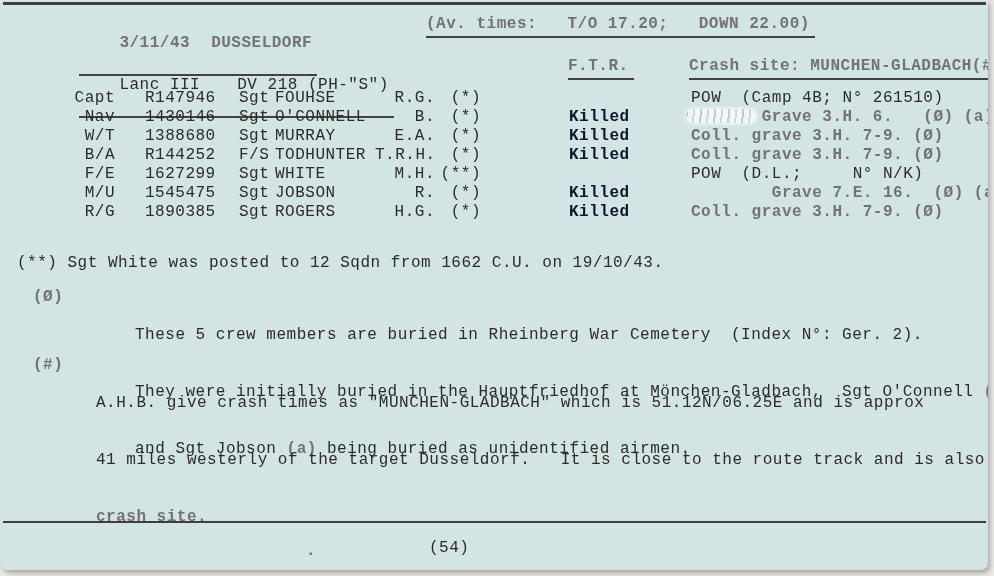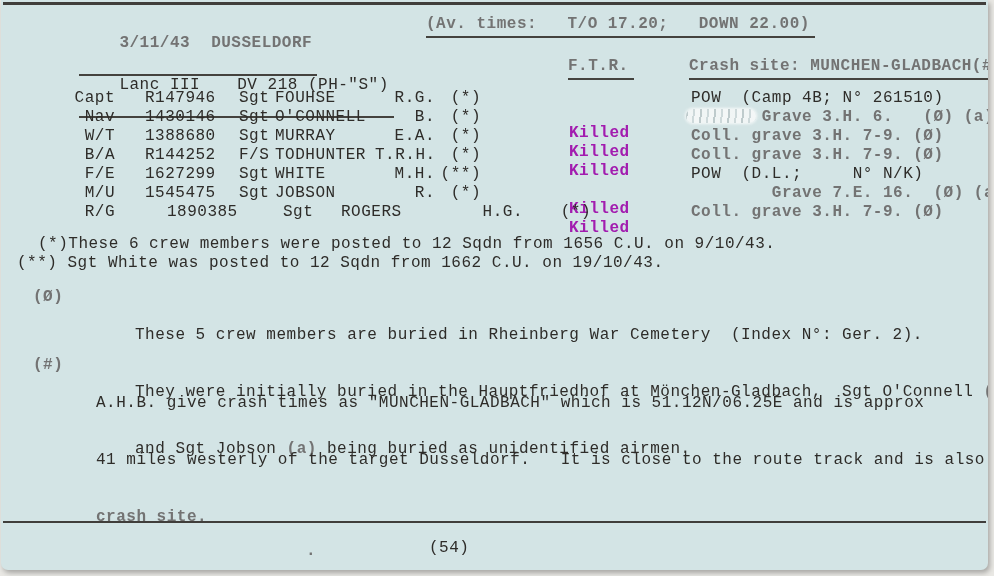--- a/index.html
+++ b/index.html
@@ -28,21 +28,21 @@
   .ul { border-bottom:2px solid #44423e; padding-bottom:2px; padding-right:5px; }
   .gap { display:inline-block; }
   .rule { position:absolute; background:#403e3b; }
   .crew-row { position:absolute; left:68px; display:flex; font-size:16px; line-height:19px; letter-spacing:0.5px; color:#2e2c29; white-space:pre; }
   .c-pos    { width:46px;  text-align:right; }
   .c-num    { width:74px;  margin-left:30px; }
   .c-rank   { width:36px;  margin-left:20px; }
   .c-name   { width:100px; }
   .c-init   { width:60px;  text-align:right; }
   .c-marker { width:46px;  text-align:right; }
-  .fate   { left:568px; font-weight:bold; color:#a21caf;margin-top:16px; }
+  .fate   { left:568px; font-weight:bold; color:#0f172a; }
   .detail { left:690px; }
   .whiteout {
     position:absolute; left:685px; width:70px; height:14px;
     background:
       repeating-linear-gradient(94deg,
         rgba(165,172,174,.45) 0 2px,
         rgba(242,246,246,.95) 2px 7px,
         rgba(200,206,208,.5) 7px 9px,
         rgba(245,248,248,.95) 9px 14px);
     border-radius:7px;
@@ -97,27 +97,26 @@
     <span class="c-pos">F/E</span><span class="c-num">1627299</span><span class="c-rank">Sgt</span><span class="c-name">WHITE</span><span class="c-init">M.H.</span><span class="c-marker">(**)</span>
   </div>
   <div class="t detail" style="top:165px;">POW  (D.L.;     N° N/K)</div>
 
   <div class="crew-row" style="top:184px;">
     <span class="c-pos">M/U</span><span class="c-num">1545475</span><span class="c-rank">Sgt</span><span class="c-name">JOBSON</span><span class="c-init">R.</span><span class="c-marker">(*)</span>
   </div>
   <div class="t fate" style="top:184px;">Killed</div>
   <div class="t b detail" style="top:184px;">        Grave 7.E. 16.  (Ø) (a)</div>
 
-  <div class="crew-row" style="top:203px;gap:22px;">
+  <div class="crew-row" style="top:203px;">
     <span class="c-pos">R/G</span><span class="c-num">1890385</span><span class="c-rank">Sgt</span><span class="c-name">ROGERS</span><span class="c-init">H.G.</span><span class="c-marker">(*)</span>
   </div>
   <div class="t fate" style="top:203px;">Killed</div>
   <div class="t b detail" style="top:203px;">Coll. grave 3.H. 7-9. (Ø)</div>
 
-  <div class="t" style="left:37px; top:235px;">(*)These 6 crew members were posted to 12 Sqdn from 1656 C.U. on 9/10/43.</div>
   <div class="t" style="left:16px; top:254px;">(**) Sgt White was posted to 12 Sqdn from 1662 C.U. on 19/10/43.</div>
 
   <div class="t b" style="left:32px; top:288px;">(Ø)</div>
   <div class="t note-block" style="left:95px; top:288px;margin-left:39px;">
     <div>These 5 crew members are buried in Rheinberg War Cemetery  (Index N°: Ger. 2).</div>
     <div><span>They were initially buried in the Hauptfriedhof at Mönchen-Gladbach,  Sgt O'Connell </span><span class="b">(a)</span><span>,</span></div>
     <div><span>and Sgt Jobson </span><span class="b">(a)</span><span> being buried as unidentified airmen.</span></div>
   </div>
 
   <div class="t b" style="left:32px; top:356px;">(#)</div>

